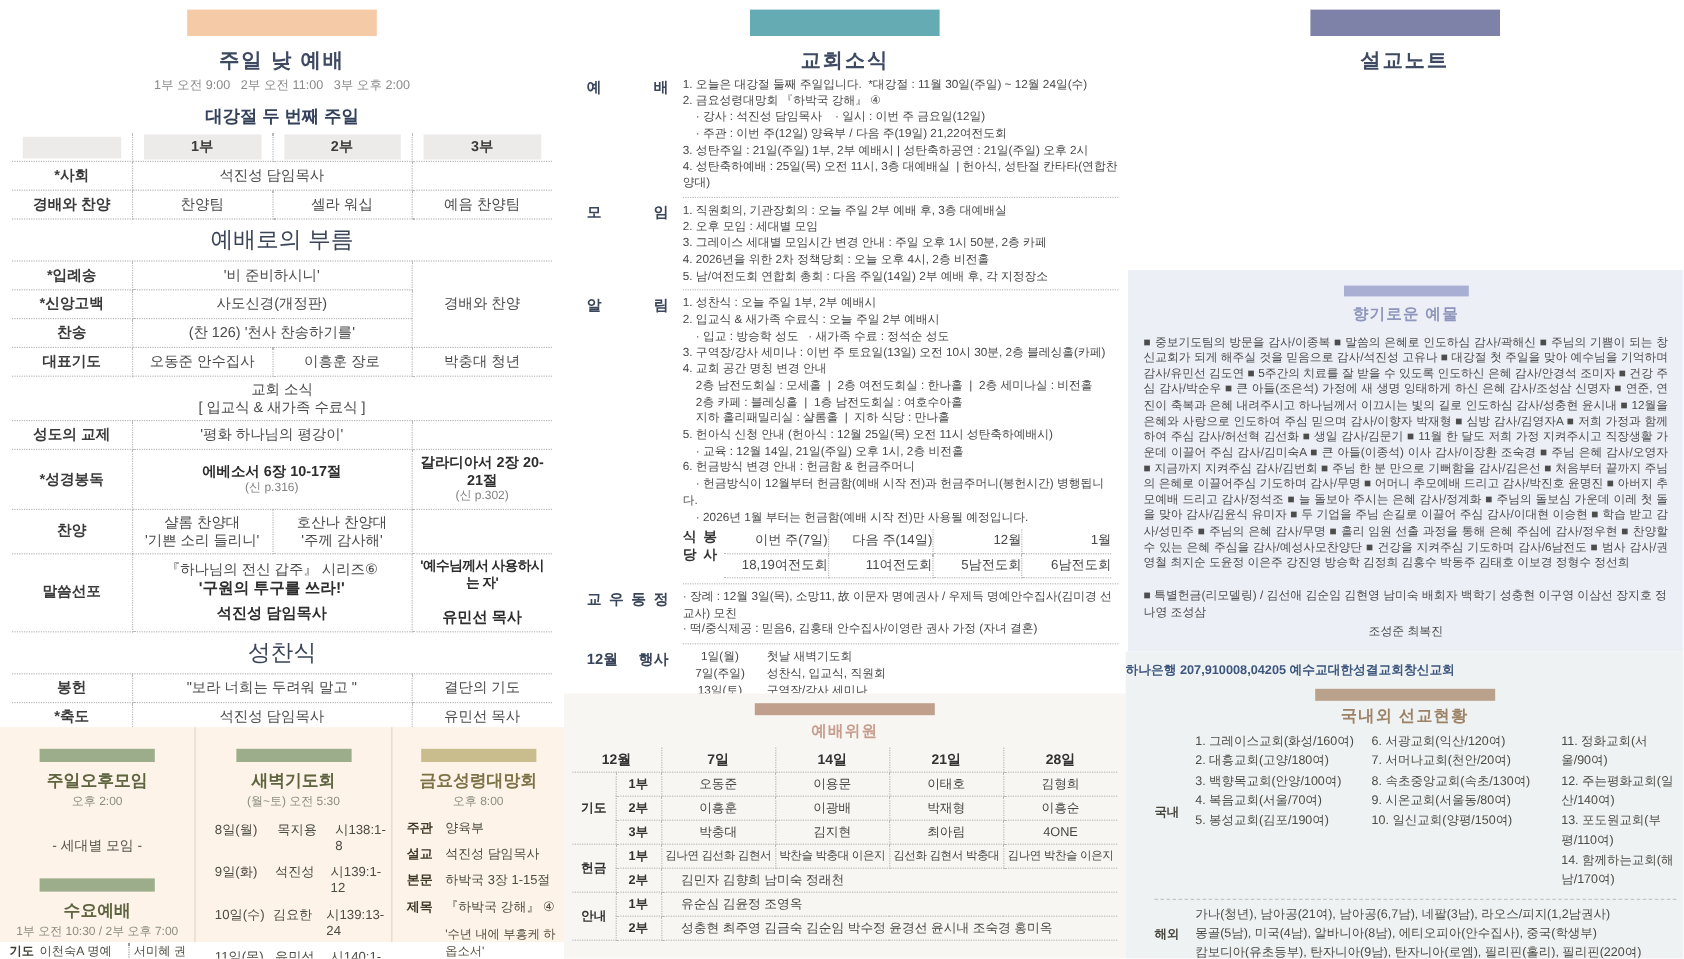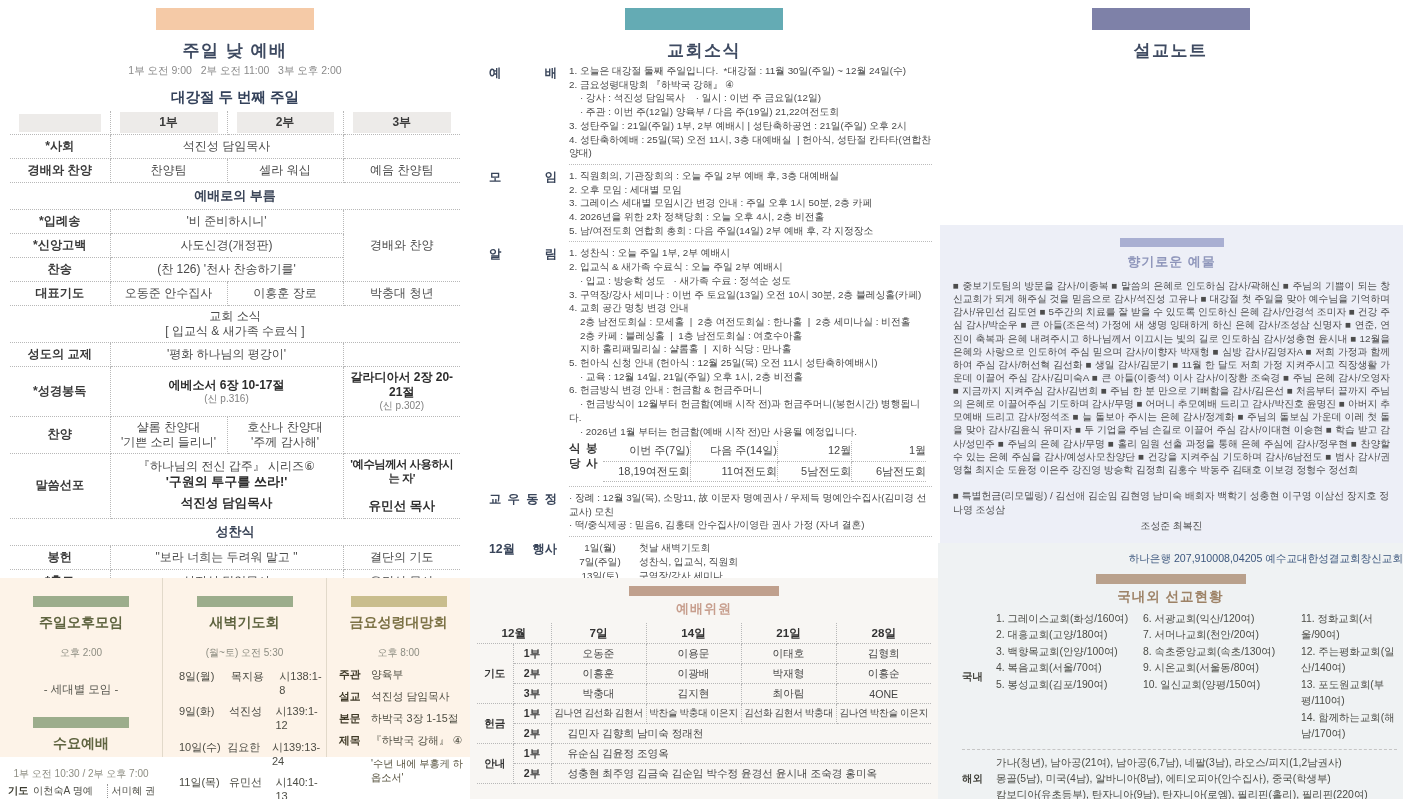--- a/index.html
+++ b/index.html
@@ -5,34 +5,34 @@
   html,body{margin:0;padding:0;background:#fff}
   .page{position:relative;width:1403px;height:799px;overflow:hidden;background:#fff;
         font-family:"Liberation Sans","DejaVu Sans",sans-serif;color:#4a4a4a}
   .bar{height:22px;width:158px;margin:8px auto 0}
   .sec-title{text-align:center;font-size:17px;font-weight:bold;color:#3e4a61;margin:9px 0 2px;letter-spacing:1.5px}
   .sec-sub{text-align:center;font-size:10.5px;color:#8a8a8a;white-space:pre-wrap}
   
   .col-left{position:absolute;left:0;top:0;width:470px;height:602px}
   .col-mid{position:absolute;left:470px;top:0;width:468px;height:578px;overflow:hidden}
   .col-right{position:absolute;left:938px;top:0;width:465px;height:543px}
-  .panel-bl{position:absolute;left:0;top:578px;width:470px;height:179px;background:#fdf3e8;display:flex}
+  .panel-bl{position:absolute;left:0;top:606px;width:470px;height:179px;background:#fdf3e8;display:flex}
   .panel-bm{position:absolute;left:470px;top:578px;width:468px;height:221px;background:#f8f6f3;overflow:hidden}
   .panel-br{position:absolute;left:938px;top:543px;width:465px;height:256px;background:#eff2f3;overflow:hidden}
   
   .season{ text-align:center;font-size:14.5px;font-weight:bold;color:#33415a;margin:10px 0 4px}
   .wtable{border-collapse:collapse;margin:2px 10px 0;width:450px;font-size:12px;text-align:center;table-layout:fixed}
   .wtable td{border:1px dotted #b8b8b8;padding:3px 2px;vertical-align:middle}
   .wtable tr td:first-child{border-left:none}
   .wtable tr td:last-child{border-right:none}
   .wtable tr:first-child td{border-top:none}
   .lblc{font-weight:bold;color:#3a3a3a;font-size:12.2px}
   .hcell{padding:1px 0 !important}
   .hcell>div{background:#edebe9;margin:0 9px;padding:2px 0;font-weight:bold;color:#3c3c3c;min-height:14px}
-  .secrow{font-weight:bold;color:#3a4457;font-size:13px;padding:4px 2px !important}
+  .secrow{font-weight:normal;color:#3a4457;font-size:19px;padding:4px 2px !important}
   .plainrow{padding:3px 2px !important;line-height:1.25}
   .bld{font-weight:bold;color:#2d2d2d}
   .subtxt{font-size:10px;color:#808080;font-weight:normal}
   .footnote{font-size:10.3px;color:#6e6e6e;text-align:right;margin:3px 14px 0}
   
   .news{margin:2px 6px 0 17px;font-size:9.8px;line-height:1.4;color:#474747}
   .nsec{position:relative;padding-left:82px}
   .nlbl{position:absolute;left:2px;top:1px;width:68px;font-weight:bold;color:#39455a;font-size:12.3px;
         text-align:justify;text-align-last:justify}
   .nline{white-space:pre-wrap}
@@ -49,21 +49,21 @@
   .evdate{width:62px;text-align:center;flex-shrink:0}
   .evdesc{margin-left:8px}
   
   .blcol{position:relative;box-sizing:border-box;padding-top:12px}
   .blcol1{width:163px;border-right:1px solid #e2d9ca}
   .blcol2{width:164px;border-right:1px solid #e2d9ca}
   .blcol3{width:143px}
   .gbar{width:96px;height:11px;margin:6px auto 7px}
   .btitle{text-align:center;font-weight:bold;font-size:14px;color:#5f6440}
   .btitle.tan{color:#7c7245}
-  .bsub{text-align:center;font-size:10px;color:#8d8d82;margin-top:14px}
+  .bsub{text-align:center;font-size:10px;color:#8d8d82;margin-top:1px}
   .centerline{text-align:center;font-size:11.5px;color:#55554d;margin-top:22px}
   .wrow{display:flex;font-size:10.2px;margin:3px 4px 0 8px;color:#4c4c44;align-items:baseline}
   .wlbl{font-weight:bold;width:25px;flex-shrink:0;color:#3c3c30}
   .wdivider{border-left:1px dotted #999;align-self:stretch;margin:0 4px}
   .drow{display:flex;font-size:11px;margin:8.5px 0 0 16px;color:#4c4c44}
   .ddate{width:54px}
   .dname{width:50px}
   .frow{display:flex;font-size:10.8px;margin:8px 0 0 12px;color:#4c4c40}
   .flbl{font-weight:bold;width:32px;flex-shrink:0;color:#3e3926}
   .fquote{margin:9px 0 0 44px;font-size:10.2px;color:#55503c}
@@ -80,21 +80,21 @@
   .csmall{font-size:9.6px;letter-spacing:-0.3px}
   .cleft{text-align:left;padding-left:16px !important}
   
   .obox{position:absolute;left:2px;right:0;top:225px;bottom:0;background:#edeff7;padding:11px 13px;
         box-sizing:border-box;overflow:hidden}
   .obar{width:104px;height:9px;margin:2px auto 6px}
   .otitle{text-align:center;font-weight:bold;font-size:13px;color:#8f96bb;letter-spacing:1px}
   .otext{font-size:9.8px;line-height:1.34;text-align:justify;color:#4c4c4c;margin-top:8px;white-space:pre-wrap}
   .ospecial{margin-top:13px;font-size:9.9px;color:#4c4c4c}
   .ospecial2{text-align:center;font-size:9.9px;color:#4c4c4c;margin-top:2px}
-  .bankline{text-align:right;font-size:10.6px;font-weight:normal;color:#3c567d;margin-top:9px}
+  .bankline{text-align:left;font-size:10.6px;font-weight:bold;color:#3c567d;margin-top:9px}
   
   .mtitle{text-align:center;font-weight:bold;font-size:13.5px;color:#9d8266;margin-top:4px;letter-spacing:1px}
   .mrow{display:flex;margin:5px 6px 0 24px;font-size:10.4px;color:#4b4b45;align-items:center}
   .mrow.sep{border-top:1px dashed #c6c6c6;padding-top:5px;margin-top:6px}
   .mlbl{width:34px;font-weight:bold;flex-shrink:0;color:#45453e}
   .mcols{display:flex;flex:1;align-items:flex-start}
   .mcol{line-height:1.58}
   .mcol1{width:147px}.mcol2{width:158px}.mcol3{flex:1}
   .mlines{line-height:1.58}
 </style>

